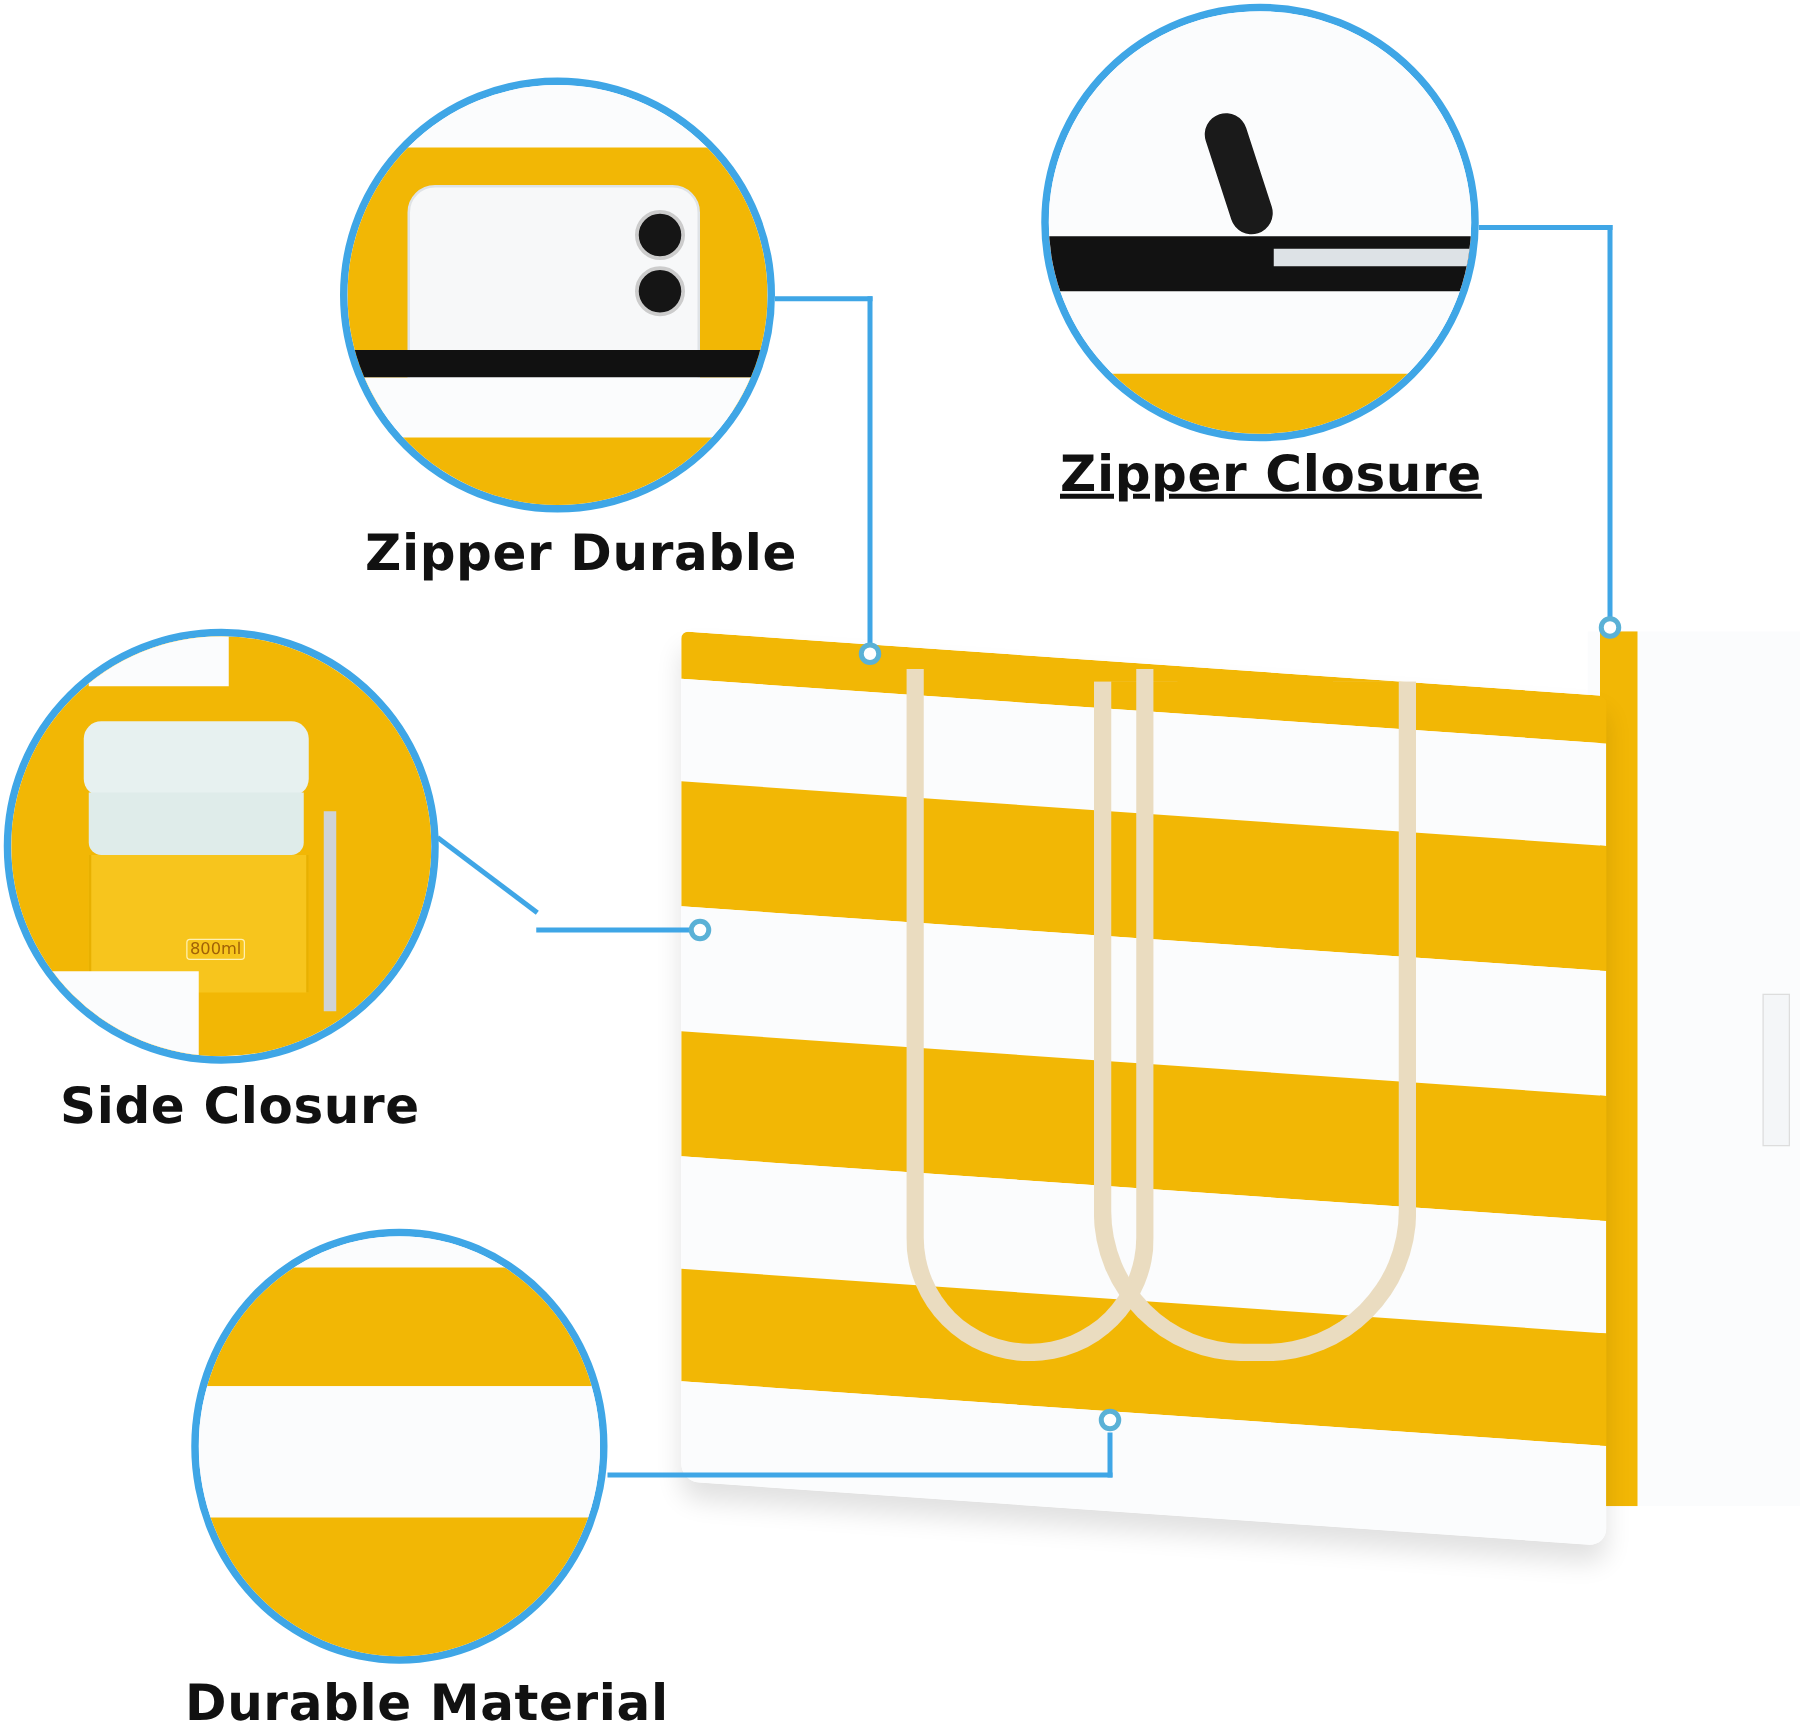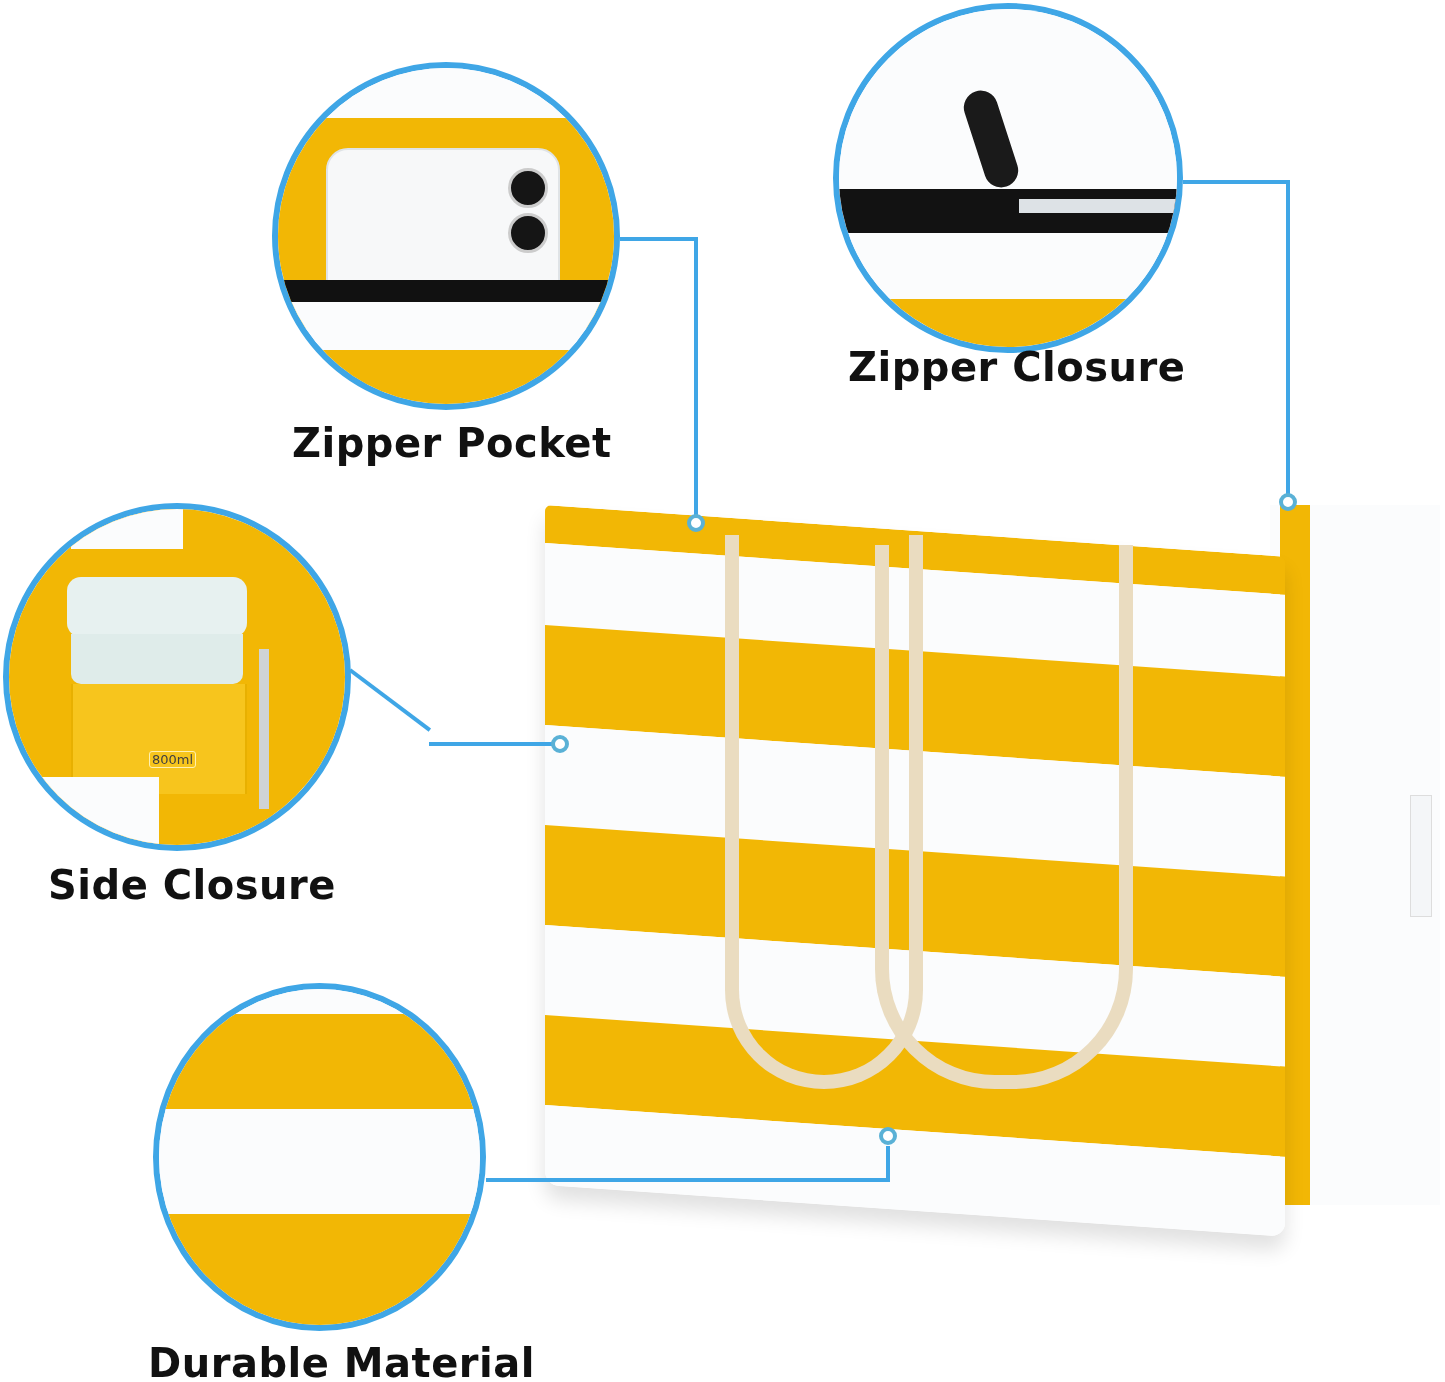--- a/index.html
+++ b/index.html
@@ -44,44 +44,44 @@
 <div class="circle" style="left:272px;top:62px;width:348px;height:348px;">
   <div class="abs w" style="left:0;top:0;width:100%;height:50px;"></div>
   <div class="abs y" style="left:0;top:50px;width:100%;height:210px;"></div>
   <div class="abs" style="left:48px;top:80px;width:230px;height:160px;background:#f7f8f9;border-radius:22px 22px 0 0;border:2px solid #dfe3e6;"></div>
   <div class="abs" style="left:230px;top:100px;width:34px;height:34px;border-radius:50%;background:#151515;border:3px solid #ccc;"></div>
   <div class="abs" style="left:230px;top:145px;width:34px;height:34px;border-radius:50%;background:#151515;border:3px solid #ccc;"></div>
   <div class="abs" style="left:0;top:212px;width:100%;height:22px;background:#111;"></div>
   <div class="abs w" style="left:0;top:234px;width:100%;height:48px;"></div>
   <div class="abs y" style="left:0;top:282px;width:100%;height:70px;"></div>
 </div>
-<div class="label" style="left:292px;top:420px;">Zipper Pocket</div>
+<div class="label" style="left:292px;top:420px;">Zipper Durable</div>
 <div class="line" style="left:620px;top:237px;width:78px;height:4px;"></div>
 <div class="line" style="left:694px;top:237px;width:4px;height:280px;"></div>
 <div class="dot" style="left:687px;top:514px;"></div>
 
 <div class="circle" style="left:833px;top:3px;width:350px;height:350px;">
   <div class="abs w" style="left:0;top:0;width:100%;height:290px;"></div>
   <div class="abs" style="left:135px;top:80px;width:34px;height:100px;background:#1a1a1a;border-radius:17px;transform:rotate(-18deg);"></div>
   <div class="abs" style="left:0;top:180px;width:100%;height:44px;background:#121212;"></div>
   <div class="abs w" style="left:180px;top:190px;width:170px;height:14px;background:#dde2e6;"></div>
   <div class="abs y" style="left:0;top:290px;width:100%;height:60px;"></div>
 </div>
-<div class="label" style="left:848px;top:344px;">Zipper Closure</div>
+<div class="label" style="left:848px;top:357px;text-decoration:underline;">Zipper Closure</div>
 <div class="line" style="left:1183px;top:180px;width:107px;height:4px;"></div>
 <div class="line" style="left:1286px;top:180px;width:4px;height:316px;"></div>
 <div class="dot" style="left:1279px;top:493px;"></div>
 
 <div class="circle" style="left:3px;top:503px;width:348px;height:348px;">
   <div class="abs y" style="left:0;top:0;width:100%;height:100%;"></div>
   <div class="abs w" style="left:62px;top:0;width:112px;height:40px;"></div>
   <div class="abs" style="left:58px;top:68px;width:180px;height:60px;background:#e7f1f0;border-radius:14px;"></div>
   <div class="abs" style="left:62px;top:125px;width:172px;height:50px;background:#dfecea;border-radius:0 0 10px 10px;"></div>
   <div class="abs" style="left:62px;top:175px;width:172px;height:110px;background:#f7c51d;border-left:2px solid #e8b000;border-right:2px solid #e8b000;"></div>
-  <div class="abs" style="left:140px;top:242px;font-size:13px;color:#404040;border:1px solid #fff0b0;border-radius:3px;padding:0 2px;">800ml</div>
+  <div class="abs" style="left:140px;top:242px;font-size:13px;color:#a16207;border:1px solid #fff0b0;border-radius:3px;padding:0 2px;">800ml</div>
   <div class="abs w" style="left:0;top:268px;width:150px;height:90px;"></div>
   <div class="abs" style="left:250px;top:140px;width:10px;height:160px;background:#cfd3d6;"></div>
 </div>
 <div class="label" style="left:48px;top:862px;">Side Closure</div>
 <div class="line" style="left:350px;top:668px;width:100px;height:4px;transform:rotate(37deg);transform-origin:left center;"></div>
 <div class="line" style="left:429px;top:742px;width:125px;height:4px;"></div>
 <div class="dot" style="left:551px;top:735px;"></div>
 
 <div class="circle" style="left:153px;top:983px;width:333px;height:348px;">
   <div class="abs w" style="left:0;top:0;width:100%;height:25px;"></div>

